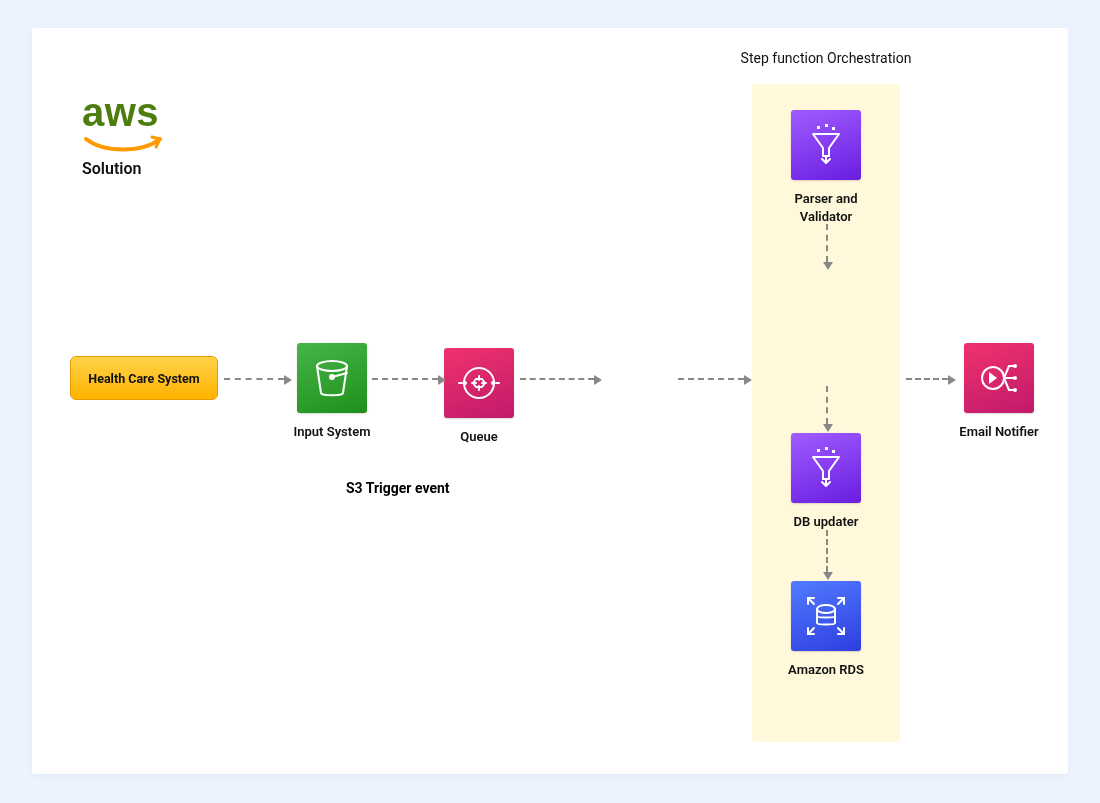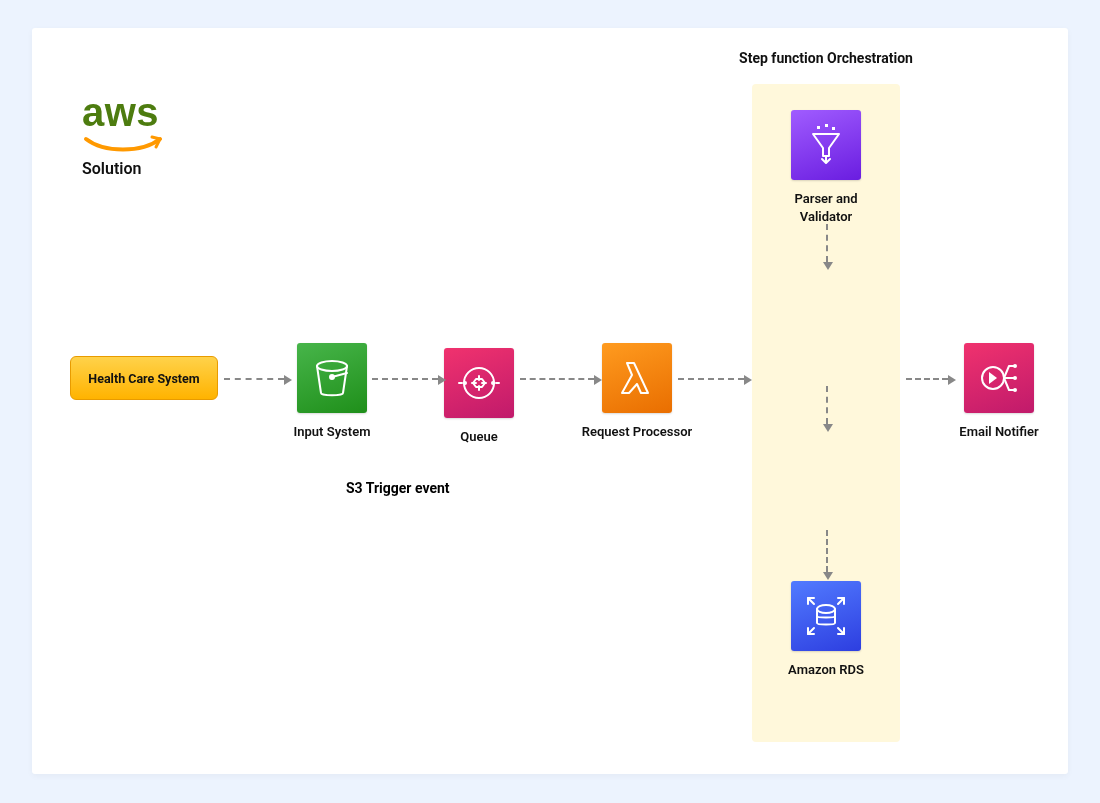--- a/index.html
+++ b/index.html
@@ -42,21 +42,21 @@
   .t-purple { background:linear-gradient(160deg,#a05cff,#6a1de0); }
   .t-blue   { background:linear-gradient(160deg,#527bff,#2d3ee0); }
 
   .orch-box {
     position:absolute;
     background:#fff8db;
     border-radius:4px;
   }
   .orch-title {
     position:absolute; width:100%; text-align:center;
-    font-size:14px; font-weight:700; color:#111;
+    font-size:14px; font-weight:400; color:#111;
   }
 
   .aws-logo { position:absolute; }
   .aws-word { font-size:40px; font-weight:700; letter-spacing:0.5px; color:#4d7c0f; font-family: Arial, sans-serif; }
   .aws-sub  { font-size:16px; font-weight:600; color:#111; margin-top:-2px; }
 
   .arrow-h {
     position:absolute; height:0;
     border-top:2px dashed #888;
   }
@@ -125,28 +125,20 @@
         <path d="M16 23 L20 23 M26 23 L30 23 M23 16 L23 20 M23 26 L23 30"></path>
         <polygon points="20,19 26,19 29,23 26,27 20,27 17,23"></polygon>
         <circle cx="9" cy="23" r="2" fill="#fff" stroke="none"></circle>
         <circle cx="37" cy="23" r="2" fill="#fff" stroke="none"></circle>
         <path d="M6 23 L3 23 M40 23 L43 23"></path>
       </svg>
     </div>
     <div class="label">Queue</div>
   </div>
 
-  <div class="node" style="left:540px; top:315px; width:130px;">
-    <div class="tile t-orange" style="margin:0 auto;">
-      <svg width="46" height="46" viewBox="0 0 46 46">
-        <path d="M13 8 L20 8 L34 38 L27 38 L23 29 L15 38 L8 38 L18 20 Z"></path>
-      </svg>
-    </div>
-    <div class="label">Request Processor</div>
-  </div>
 
   <div class="node" style="left:912px; top:315px; width:110px;">
     <div class="tile t-pink" style="margin:0 auto;">
       <svg width="48" height="48" viewBox="0 0 48 48">
         <circle cx="18" cy="24" r="11"></circle>
         <path d="M14 18 L22 24 L14 30 Z" fill="#fff" stroke="none"></path>
         <path d="M29 24 L40 24 M34 12 L40 12 M34 36 L40 36 M29 24 L34 12 M29 24 L34 36"></path>
         <circle cx="40" cy="12" r="2" fill="#fff" stroke="none"></circle>
         <circle cx="40" cy="24" r="2" fill="#fff" stroke="none"></circle>
         <circle cx="40" cy="36" r="2" fill="#fff" stroke="none"></circle>
@@ -163,20 +155,32 @@
         <rect x="14" y="4" width="3" height="3" fill="#fff" stroke="none"></rect>
         <rect x="22" y="2" width="3" height="3" fill="#fff" stroke="none"></rect>
         <rect x="29" y="5" width="3" height="3" fill="#fff" stroke="none"></rect>
       </svg>
     </div>
     <div class="label" style="white-space:pre-line;">Parser and
 Validator</div>
   </div>
 
 
+  <div class="node" style="left:740px; top:405px; width:108px;">
+    <div class="tile t-purple" style="margin:0 auto;">
+      <svg width="46" height="46" viewBox="0 0 46 46">
+        <path d="M10 12 L36 12 L26 26 L26 34 L20 34 L20 26 Z"></path>
+        <path d="M23 34 L23 40 M19 37 L23 41 L27 37"></path>
+        <rect x="14" y="4" width="3" height="3" fill="#fff" stroke="none"></rect>
+        <rect x="22" y="2" width="3" height="3" fill="#fff" stroke="none"></rect>
+        <rect x="29" y="5" width="3" height="3" fill="#fff" stroke="none"></rect>
+      </svg>
+    </div>
+    <div class="label">DB updater</div>
+  </div>
 
   <div class="node" style="left:740px; top:553px; width:108px;">
     <div class="tile t-blue" style="margin:0 auto;">
       <svg width="48" height="48" viewBox="0 0 48 48">
         <ellipse cx="24" cy="17" rx="9" ry="4"></ellipse>
         <path d="M15 17 L15 31 C15 33 33 33 33 31 L33 17"></path>
         <path d="M15 24 C15 26 33 26 33 24"></path>
         <path d="M6 6 L12 12 M42 6 L36 12 M6 42 L12 36 M42 42 L36 36"></path>
         <path d="M6 6 L6 12 M6 6 L12 6 M42 6 L42 12 M42 6 L36 6 M6 42 L6 36 M6 42 L12 42 M42 42 L42 36 M42 42 L36 42"></path>
       </svg>

